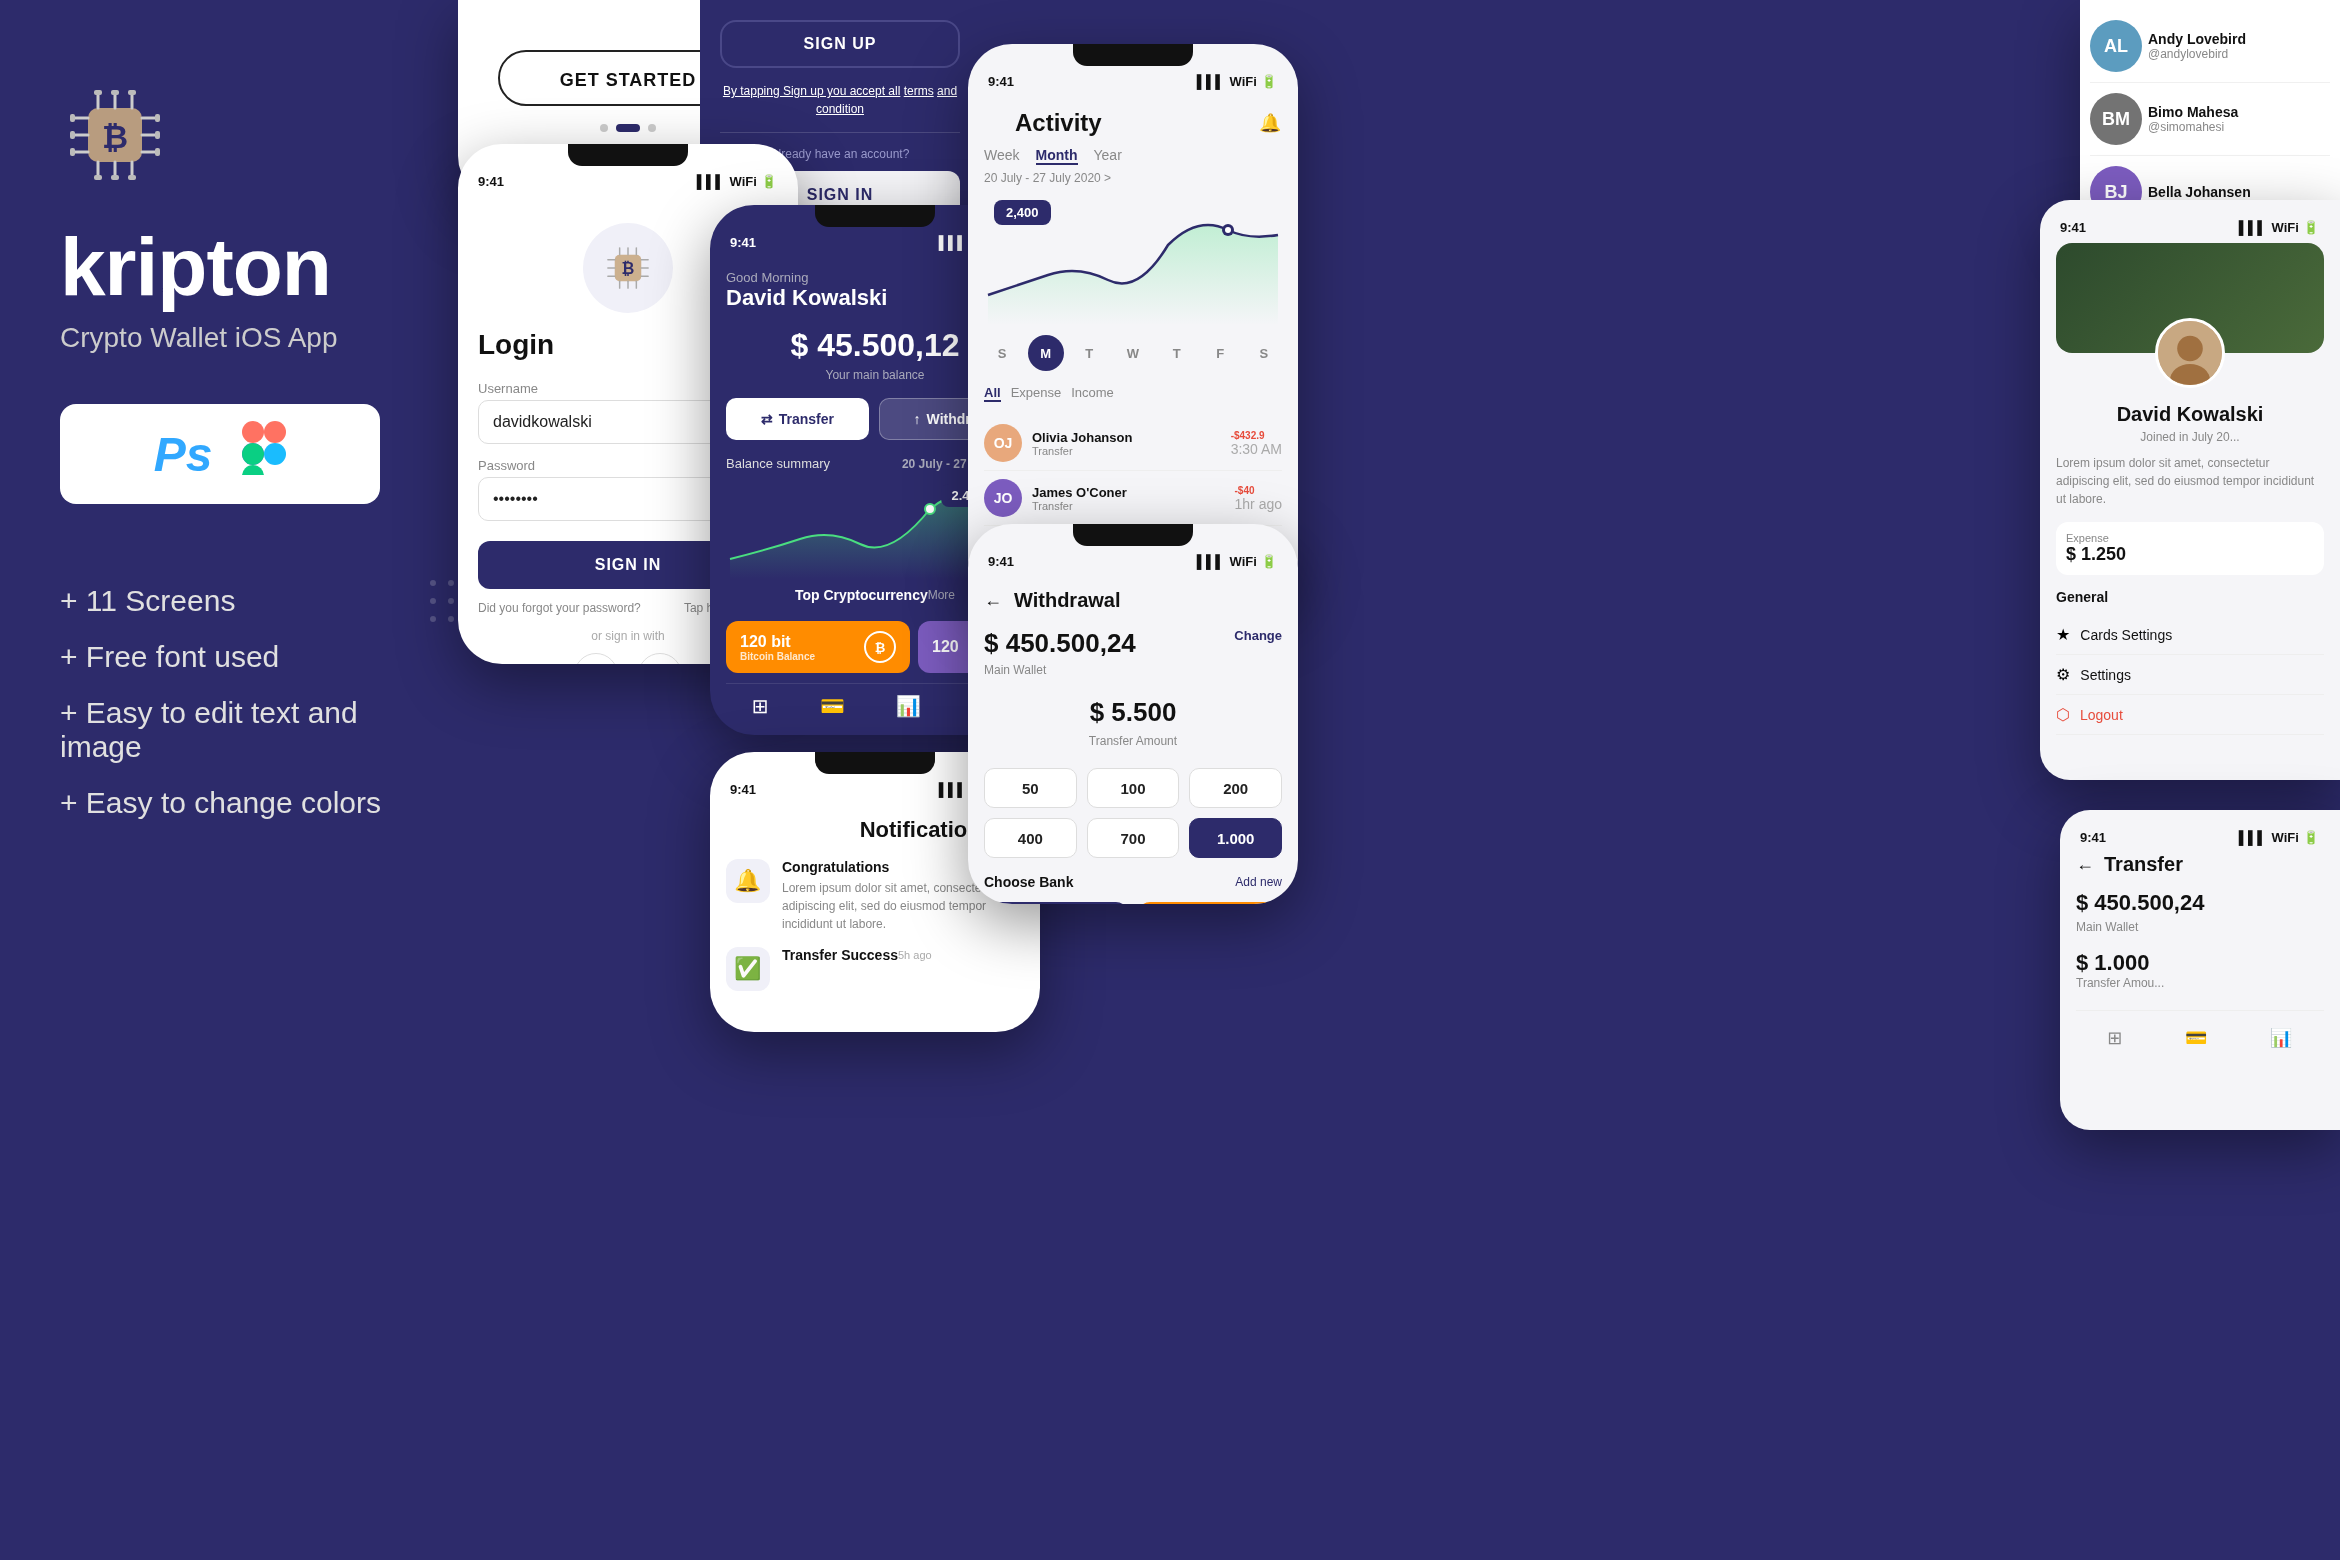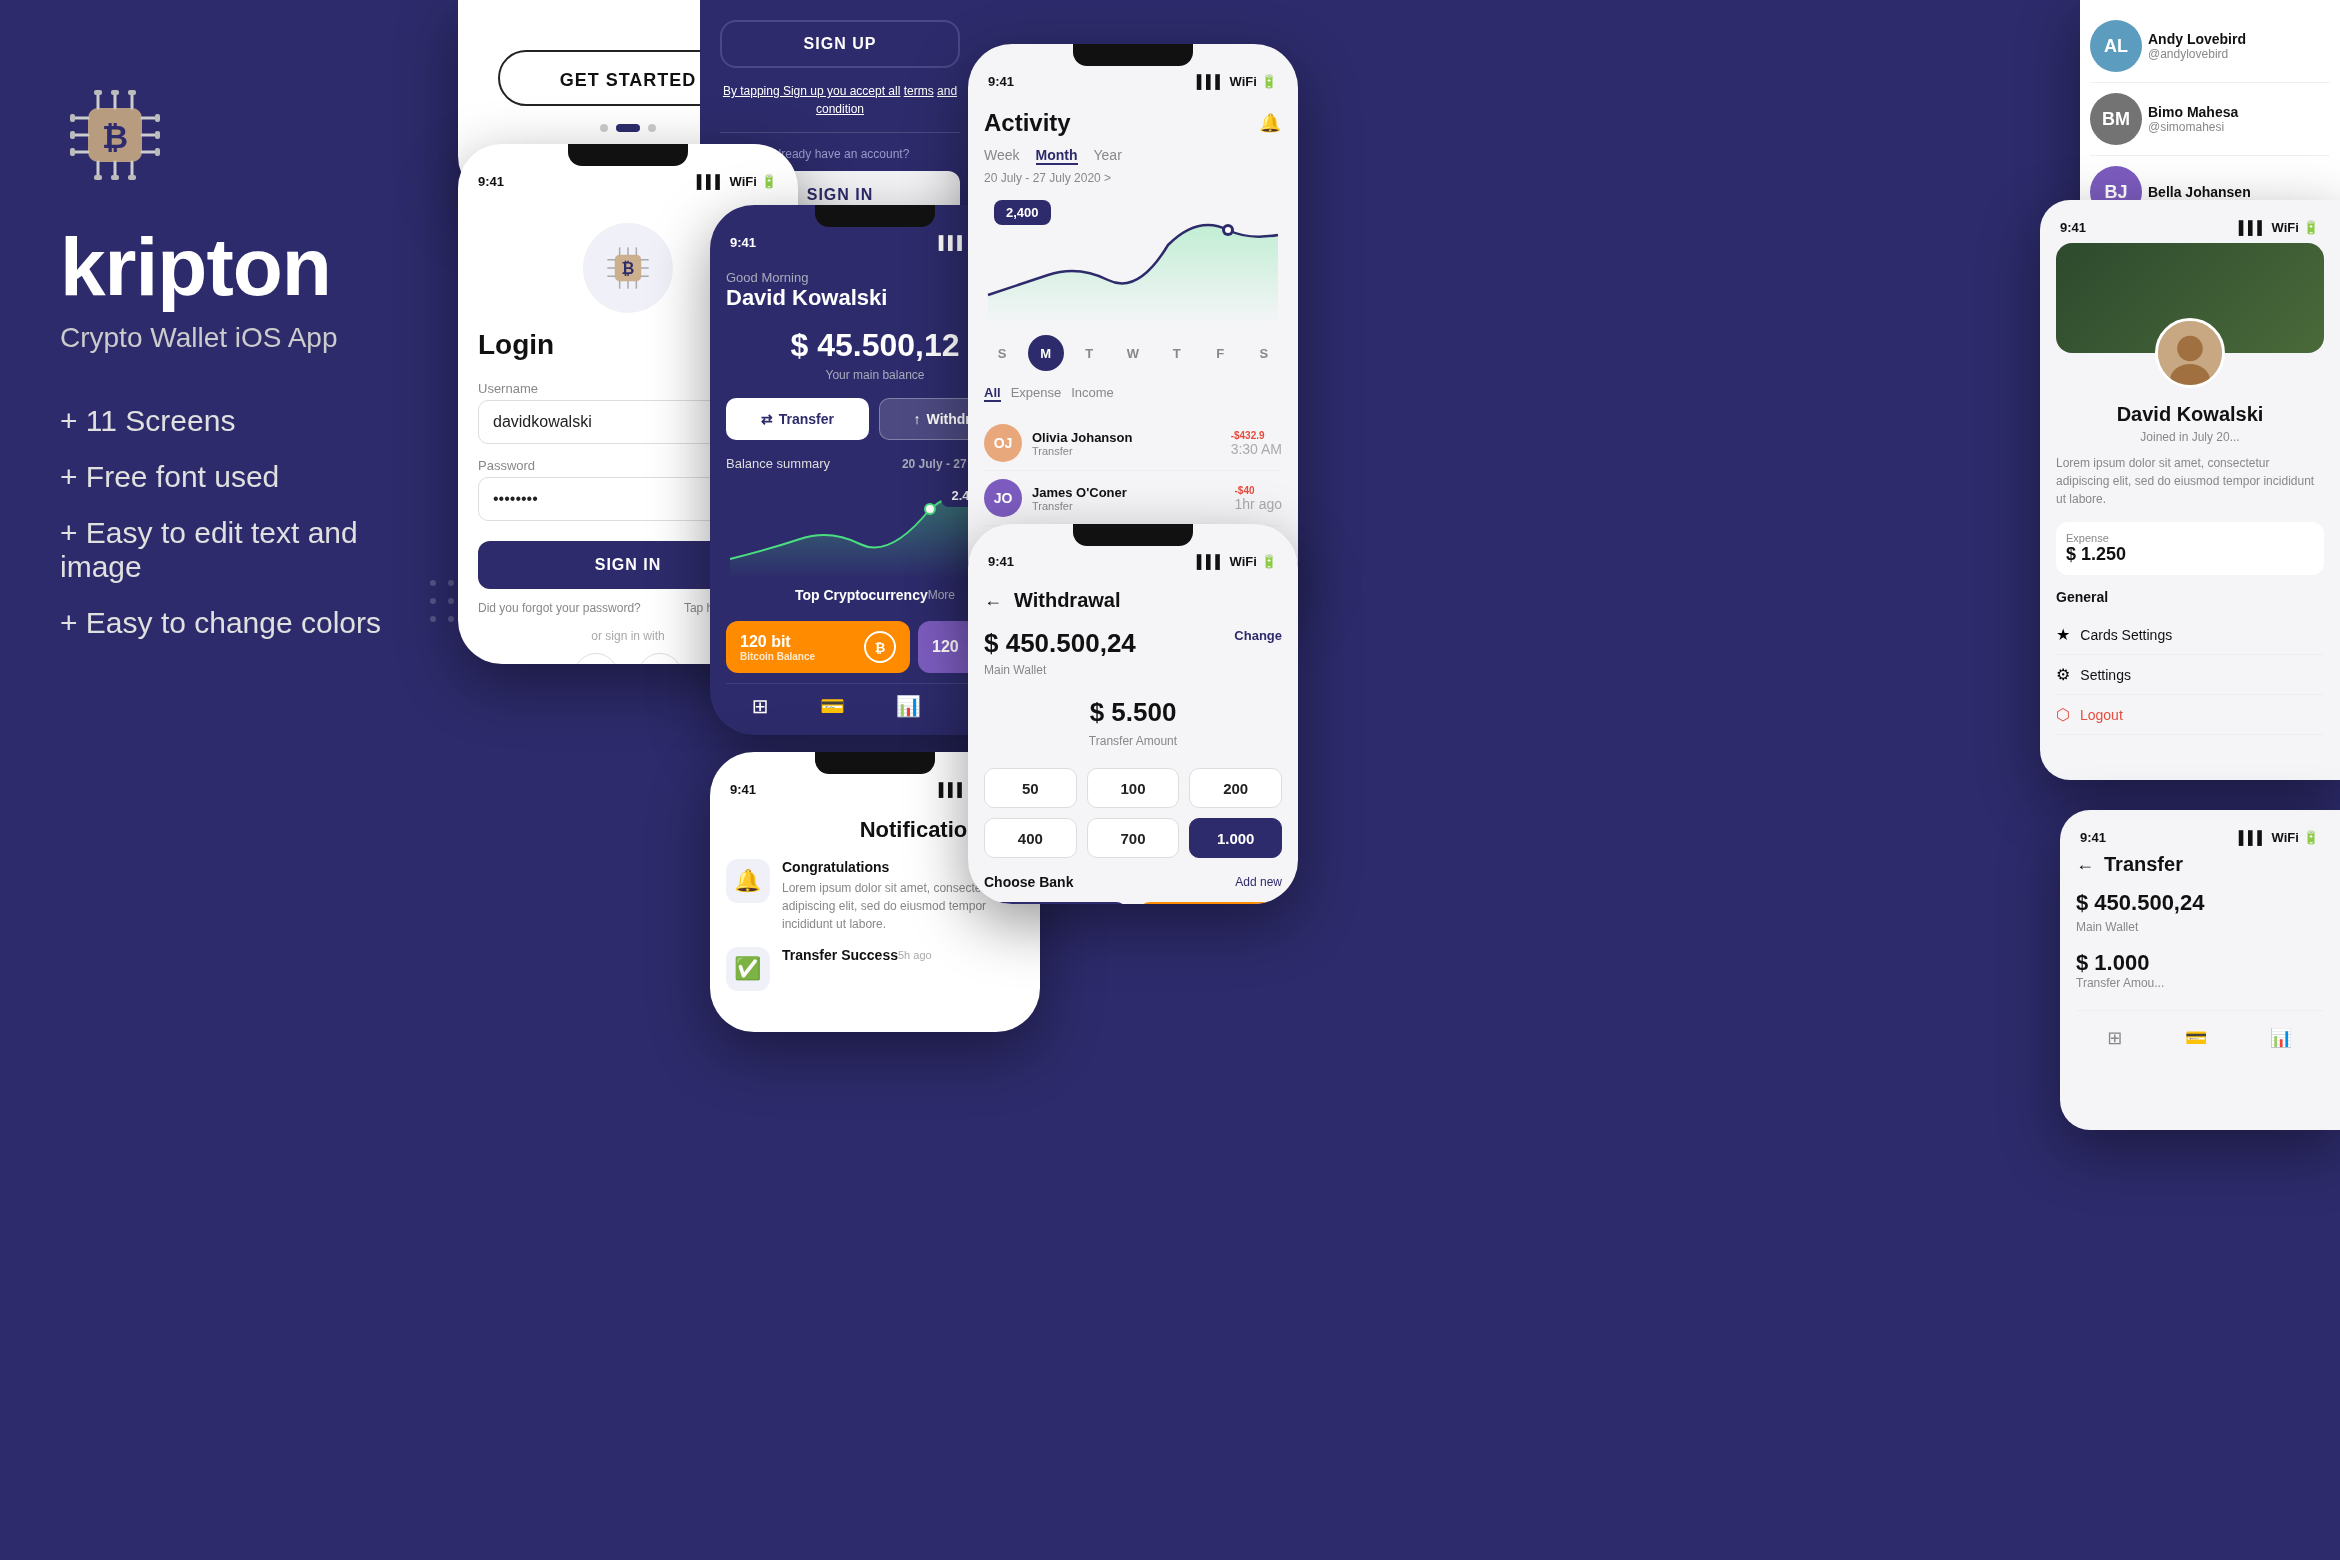--- a/index.html
+++ b/index.html
@@ -291,21 +291,21 @@
       top: 44px;
       background: #f5f5f8;
     }
     .activity-content { padding: 16px; }
     .activity-header {
       display: flex;
       justify-content: space-between;
       align-items: center;
       margin-bottom: 10px;
     }
-    .activity-title { font-size: 24px; font-weight: 800; color: #111; }
+    .activity-title { font-size: 24px; font-weight: 800; color: #111; margin-left: 31px; }
     .activity-tabs {
       display: flex;
       gap: 16px;
       font-size: 14px;
       margin-bottom: 6px;
     }
     .activity-tab { color: #888; }
     .activity-tab.active { color: #2d2b6b; font-weight: 700; border-bottom: 2.5px solid #2d2b6b; }
     .activity-date { font-size: 12px; color: #888; margin-bottom: 10px; }
     .activity-chart-area {
@@ -648,20 +648,34 @@
         <rect x="10" y="51" width="5" height="8" rx="2" fill="#bbb"></rect>
         <rect x="10" y="68" width="5" height="8" rx="2" fill="#bbb"></rect>
         <rect x="95" y="34" width="5" height="8" rx="2" fill="#bbb"></rect>
         <rect x="95" y="51" width="5" height="8" rx="2" fill="#bbb"></rect>
         <rect x="95" y="68" width="5" height="8" rx="2" fill="#bbb"></rect>
       </svg>
     </div>
   </div>
   <div class="app-name">kripton</div>
   <div class="app-subtitle">Crypto Wallet iOS App</div>
+  <div class="tool-badges">
+    <span class="ps-badge">Ps</span>
+    <span style="font-size:50px;">
+      <svg width="44" height="54" viewBox="0 0 44 54" xmlns="http://www.w3.org/2000/svg">
+        <rect x="0" y="0" width="22" height="22" rx="11" fill="#ff7262"></rect>
+        <rect x="22" y="0" width="22" height="22" rx="11" fill="#ff7262"></rect>
+        <rect x="0" y="22" width="22" height="22" rx="0" fill="none"></rect>
+        <circle cx="11" cy="33" r="11" fill="#a259ff"></circle>
+        <rect x="22" y="22" width="22" height="22" rx="11" fill="#1abcfe"></rect>
+        <rect x="0" y="22" width="22" height="22" rx="11" fill="#0acf83"></rect>
+        <rect x="0" y="44" width="22" height="22" rx="11" fill="#0acf83"></rect>
+      </svg>
+    </span>
+  </div>
   <ul class="features-list">
     <li>+ 11 Screens</li>
     <li>+ Free font used</li>
     <li>+ Easy to edit text and image</li>
     <li>+ Easy to change colors</li>
   </ul>
 </div>
 
 <div class="deco-dots" style="left: 430px; top: 580px;">
   <div class="deco-dot"></div>

